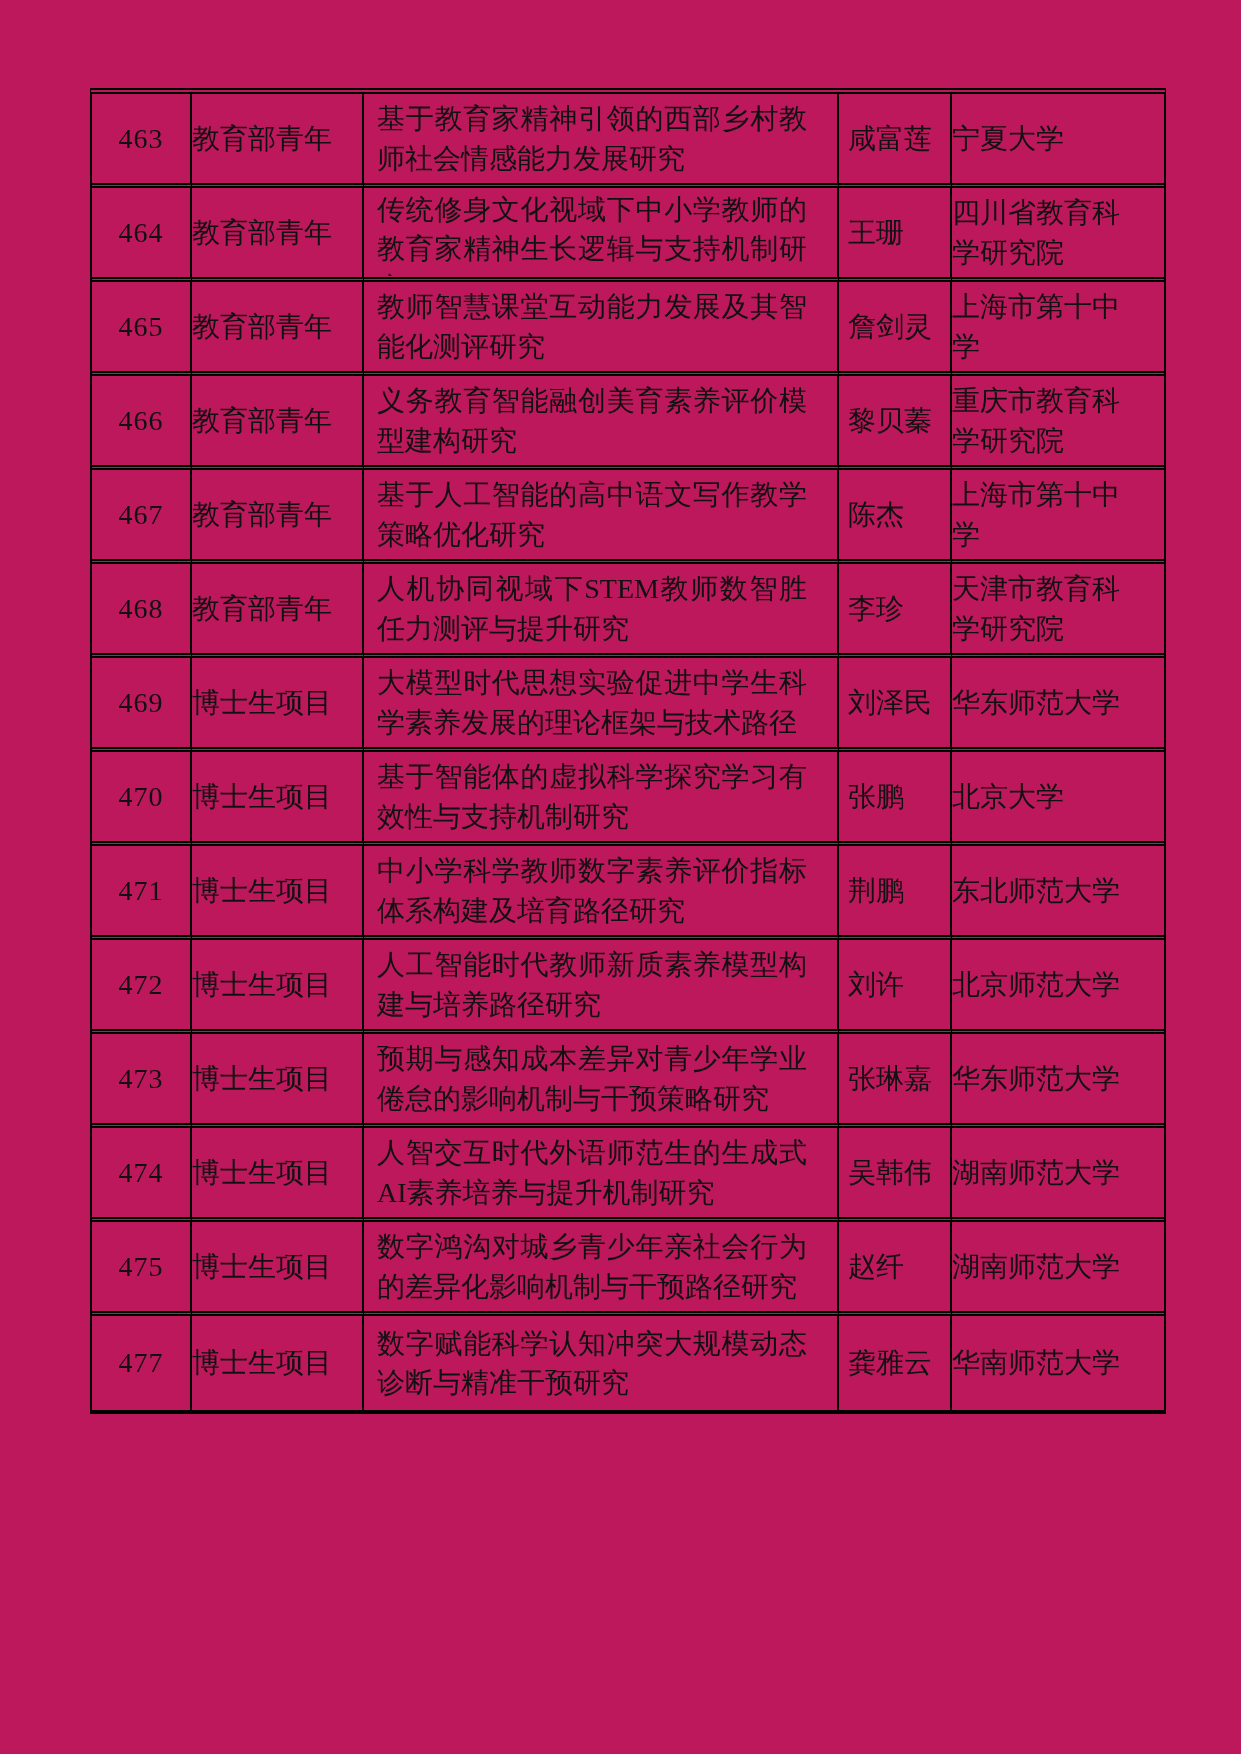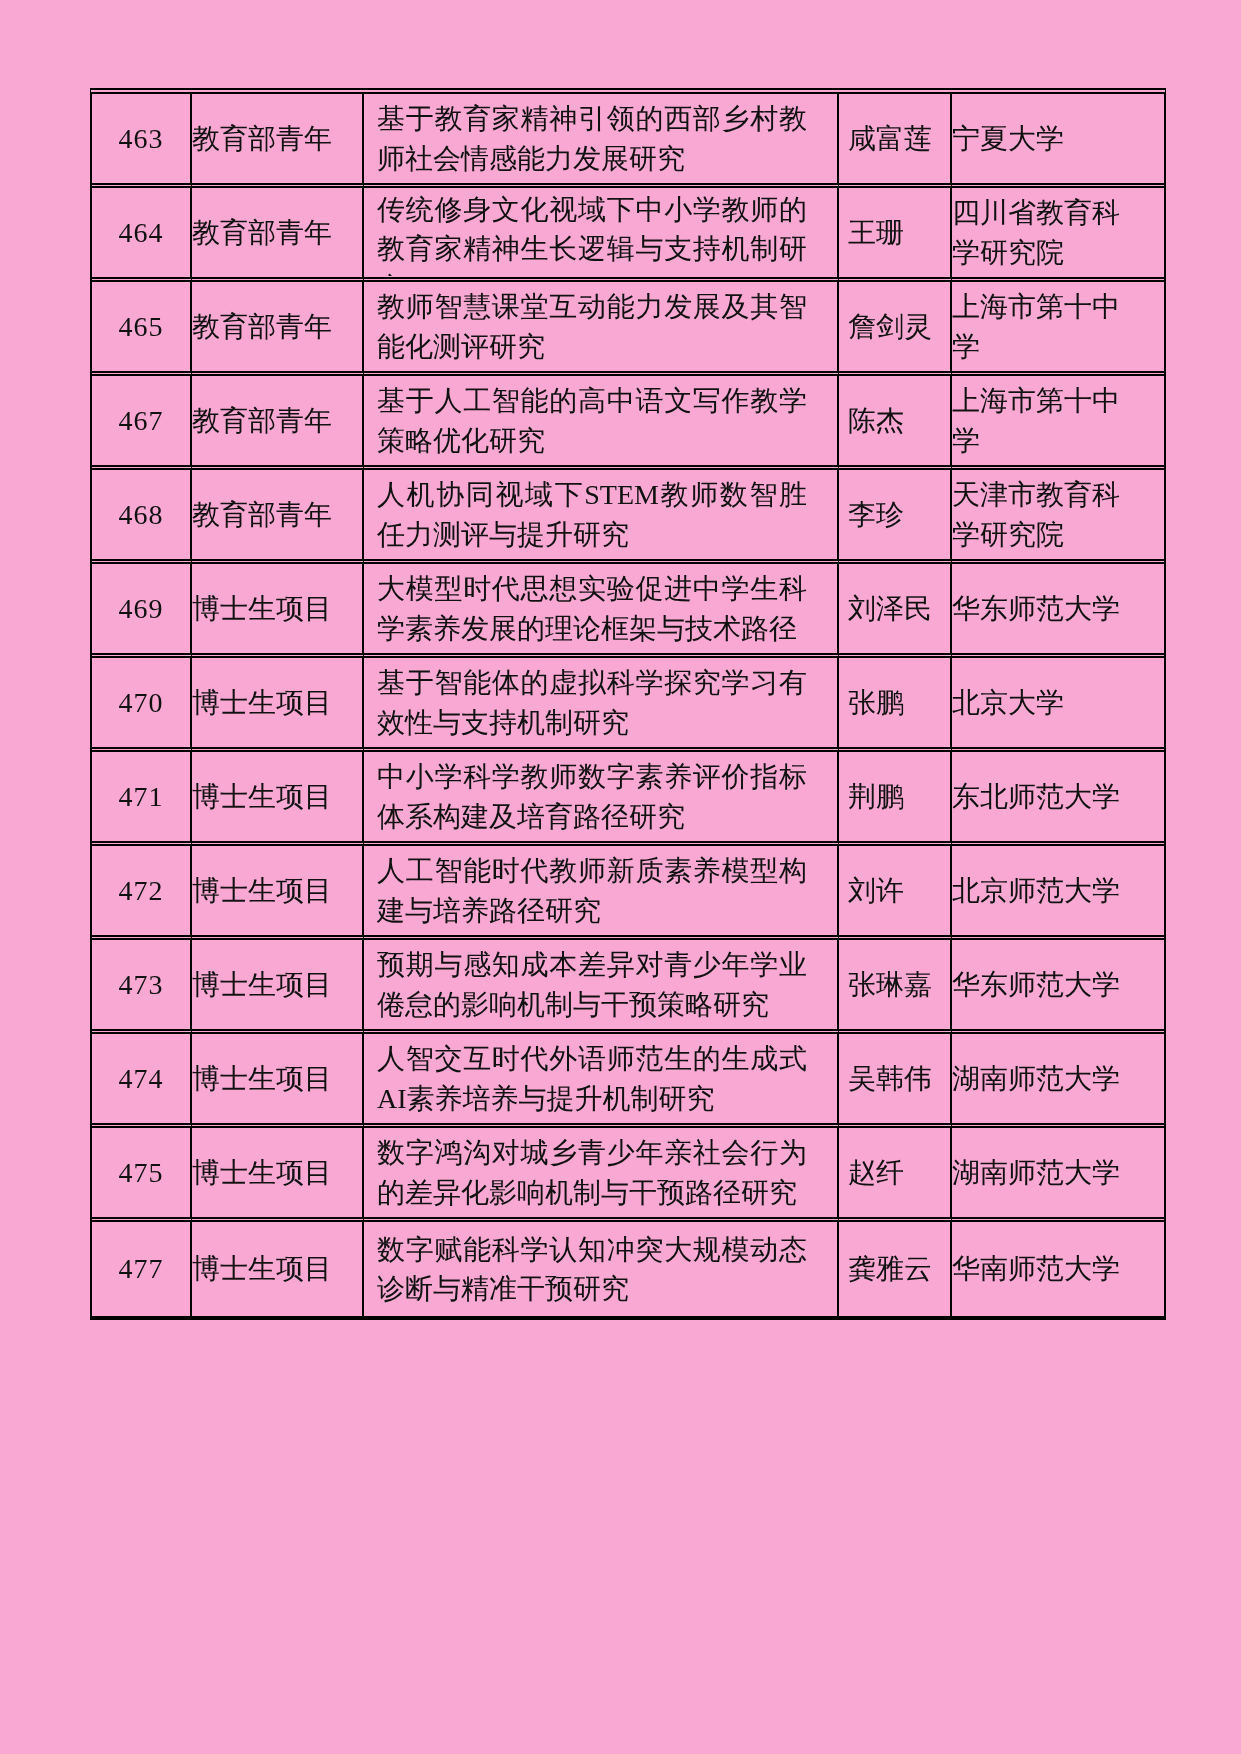--- a/index.html
+++ b/index.html
@@ -12,21 +12,21 @@
     height: 1754px;
     position: relative;
     font-family: "Liberation Serif", "DejaVu Serif", serif;
     color: #111111;
     overflow: hidden;
   }
   .sheet {
     position: absolute;
     left: 0; top: 0;
     width: 1241px; height: 1754px;
-    background: #f9a8d4;
+    background: #be185d;
   }
   table.projects {
     position: absolute;
     left: 90px;
     top: 88px;
     width: 1072px;
     table-layout: fixed;
     border-collapse: separate;
     border-spacing: 0;
     border-top: 6px double #000000;
@@ -107,20 +107,29 @@
         <tr>
     <td class="c-no">465</td>
     <td class="c-cat">教育部青年</td>
     <td class="c-title">
             <div class="clip">教师智慧课堂互动能力发展及其智能化测评研究</div>
           </td>
     <td class="c-name">詹剑灵</td>
     <td class="c-inst">上海市第十中学</td>
   </tr>
         <tr>
+    <td class="c-no">466</td>
+    <td class="c-cat">教育部青年</td>
+    <td class="c-title">
+            <div class="clip">义务教育智能融创美育素养评价模型建构研究</div>
+          </td>
+    <td class="c-name">黎贝蓁</td>
+    <td class="c-inst">重庆市教育科学研究院</td>
+  </tr>
+        <tr>
     <td class="c-no">467</td>
     <td class="c-cat">教育部青年</td>
     <td class="c-title">
             <div class="clip">基于人工智能的高中语文写作教学策略优化研究</div>
           </td>
     <td class="c-name">陈杰</td>
     <td class="c-inst">上海市第十中学</td>
   </tr>
         <tr>
     <td class="c-no">468</td>

